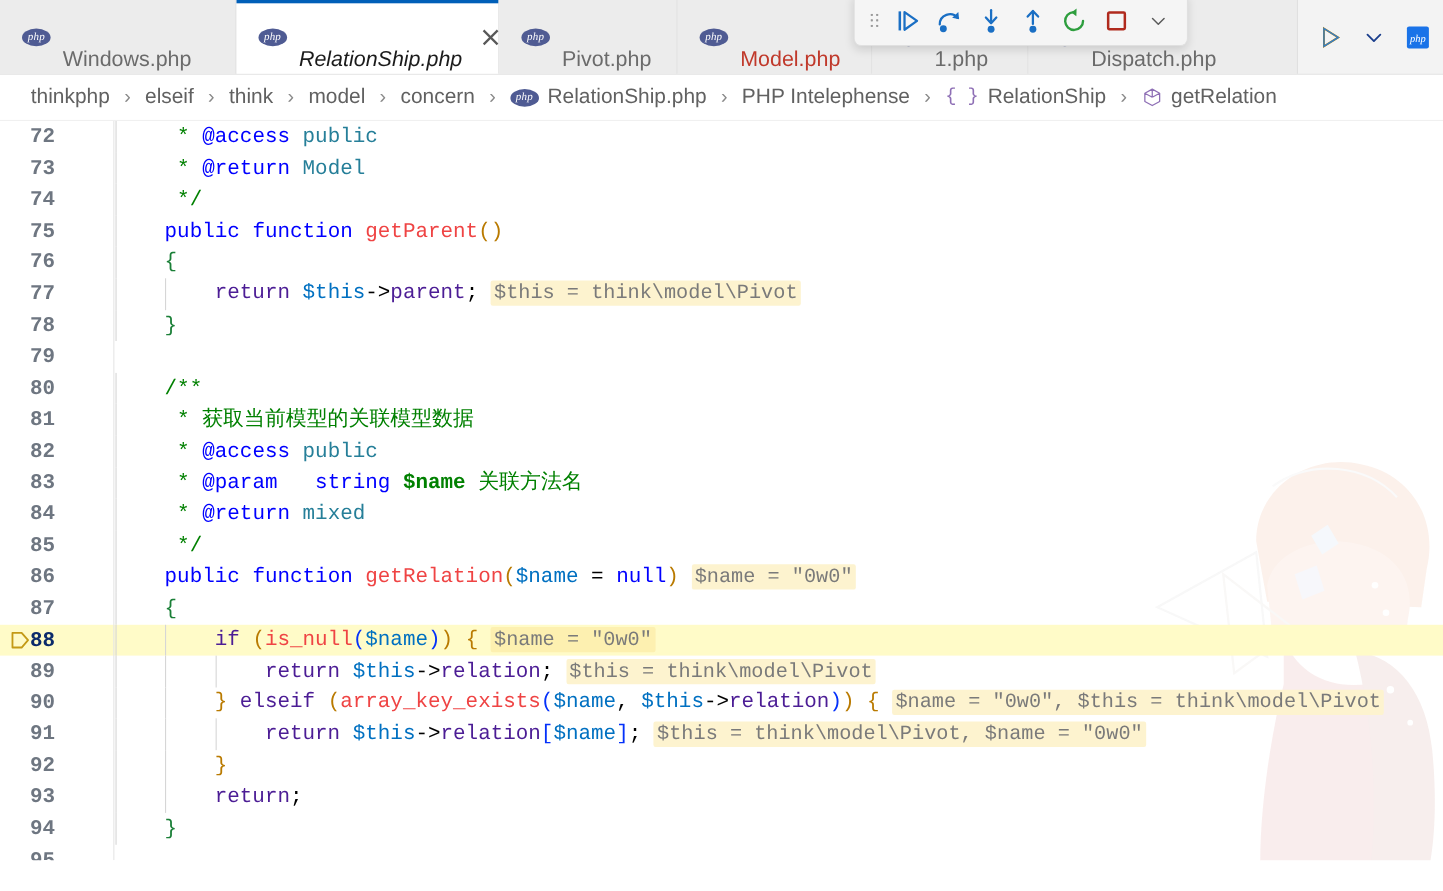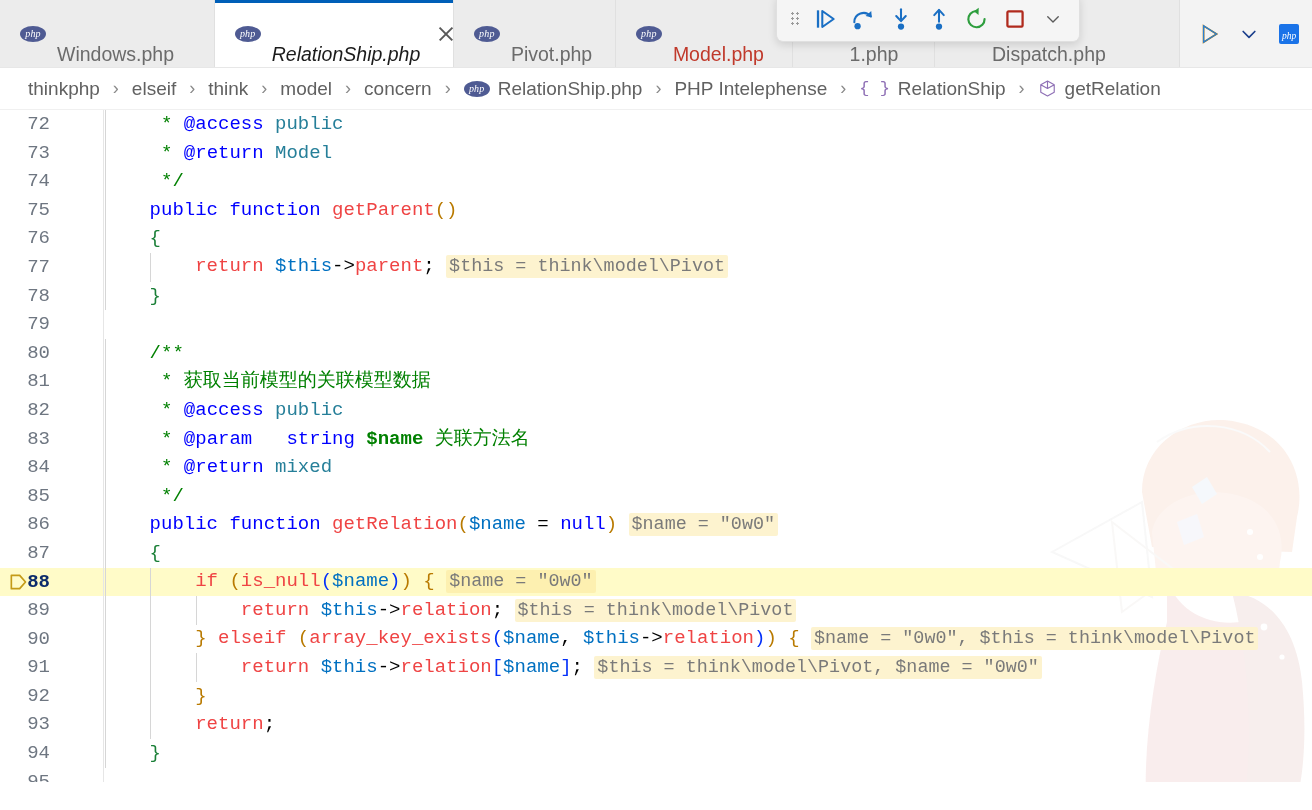--- a/index.html
+++ b/index.html
@@ -121,39 +121,39 @@
   .code{
     position:relative; z-index:2;
     font-family:"Liberation Mono","DejaVu Sans Mono", monospace;
     font-size:19px; line-height:28.6px; color:#000;
     white-space:pre;
   }
   .row{ position:relative; height:28.6px; display:flex; align-items:center; }
   .row.current{ background:#fffbc8; }
   .gutter{
     width:72px; flex:0 0 auto; text-align:right; padding-right:22px;
-    color:#6e7681; position:relative;
+    color:#6e7681; position:relative;font-weight:bold;
   }
   .row.current .gutter{ color:#0b2a6b; font-weight:bold; }
   .bp{
     position:absolute; left:8px; top:50%; transform:translateY(-50%);
     width:20px;height:20px;
   }
   .line{
     position:relative; flex:1 1 auto; padding-left:0; height:100%;
     display:flex; align-items:center;
   }
   .ind{
     position:absolute; top:0; bottom:0; width:1px; background:#d6d6d6;
   }
   .txt{ position:relative; padding-left:32px; }
 
   
   .kw      { color:#0000ff; }
-  .kwp     { color:#ef4444; }
+  .kwp     { color:#4c1d95; }
   .fn      { color:#ef4444; }
   .var     { color:#0070c1; }
   .cmt     { color:#008000; }
   .doctag  { color:#0000ff; }
   .doctype { color:#267f99; }
   .docvar  { color:#008000; font-weight:bold;}
   .op      { color:#000000; }
   .b1      { color:#b97a00; }
   .b2      { color:#1a7f37; }
   .b3      { color:#0431fa; }

